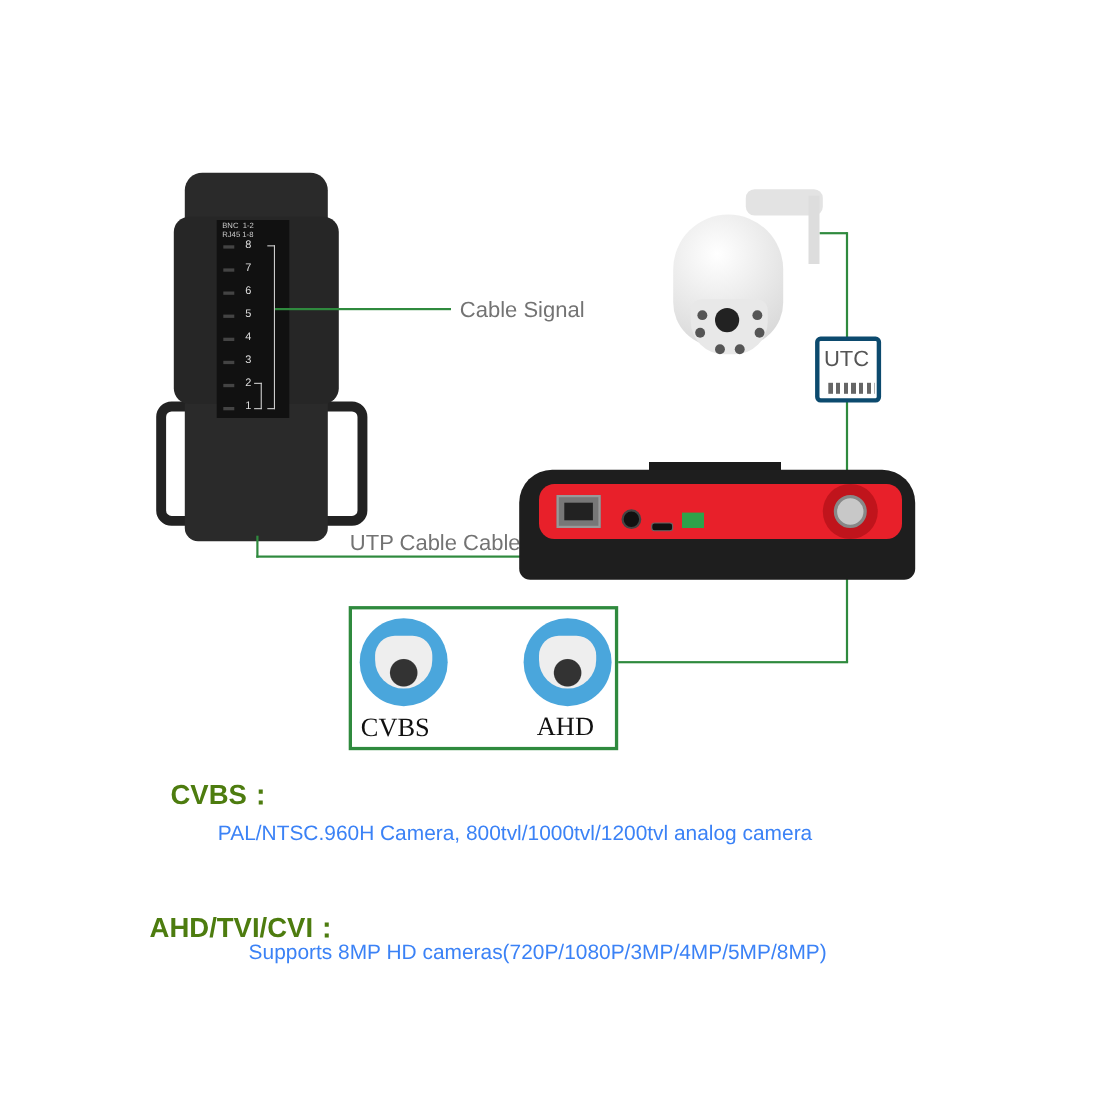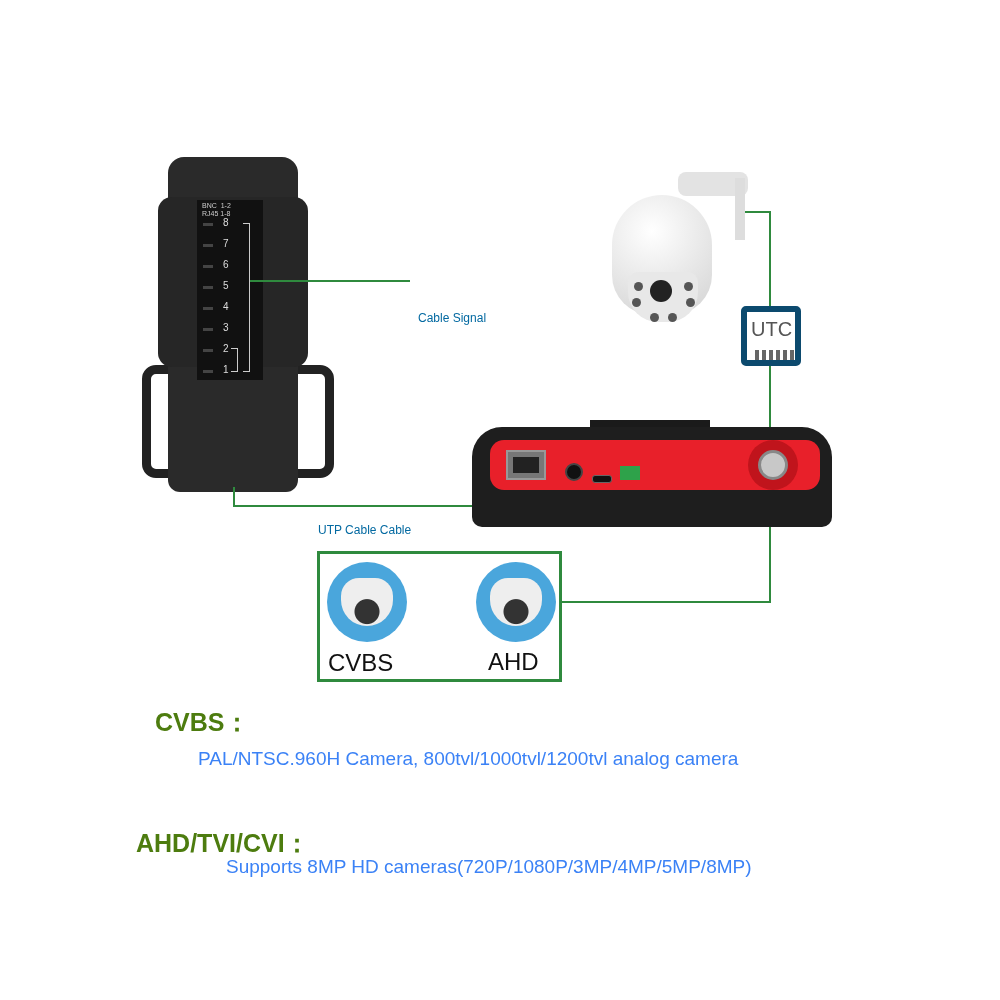--- a/index.html
+++ b/index.html
@@ -9,47 +9,47 @@
   
   .tester-body{left:168px;top:157px;width:130px;height:335px;background:#2a2a2a;border-radius:16px 16px 12px 12px;}
   .tester-body::before{content:"";position:absolute;left:-10px;top:40px;width:150px;height:170px;border-radius:14px;background:#262626;}
   .tester-handle{top:365px;width:40px;height:95px;border:9px solid #222;border-radius:14px;}
   .tester-panel{left:197px;top:200px;width:66px;height:180px;background:#111;}
   .tester-hdr{position:absolute;left:5px;top:2px;font-size:7px;line-height:8px;color:#ccc;font-family:"Liberation Sans",sans-serif;white-space:pre;}
   .led-row{position:absolute;left:6px;width:50px;height:14px;}
   .led{position:absolute;left:0;top:6px;width:10px;height:3px;background:#444;}
   .led-num{position:absolute;left:20px;top:0;font-size:10px;color:#ddd;}
   .bracket{position:absolute;border:1.5px solid #ccc;border-left:none;}
-  .label{position:absolute;font-size:12px;color:#0369a1;margin-top:40px;}
+  .label{position:absolute;font-size:20px;color:#737373;}
   
   .unit-shell{left:472px;top:427px;width:360px;height:100px;background:#1e1e1e;border-radius:30px 30px 10px 10px;}
   .unit-top{left:590px;top:420px;width:120px;height:14px;background:#1a1a1a;}
   .unit-face{left:490px;top:440px;width:330px;height:50px;background:#e8202a;border-radius:14px;}
   .rj45{left:506px;top:450px;width:40px;height:30px;background:#777;border:2px solid #999;box-sizing:border-box;}
   .rj45 i{position:absolute;left:5px;top:5px;width:26px;height:16px;background:#222;}
   .dc{left:565px;top:463px;width:14px;height:14px;border-radius:50%;background:#111;border:2px solid #444;}
   .usb{left:592px;top:475px;width:18px;height:6px;border-radius:3px;background:#111;border:1px solid #666;}
   .term{left:620px;top:466px;width:20px;height:14px;background:#2ea24a;}
   .bnc-ring{left:748px;top:440px;width:50px;height:50px;border-radius:50%;background:#c0141c;}
   .bnc{left:758px;top:450px;width:30px;height:30px;border-radius:50%;background:#c8c8c8;border:3px solid #888;box-sizing:border-box;}
   
   .ptz-arm{left:678px;top:172px;width:70px;height:24px;background:#e3e3e3;border-radius:8px;}
   .ptz-mount{left:735px;top:178px;width:10px;height:62px;background:#ddd;}
   .ptz-dome{left:612px;top:195px;width:100px;height:120px;border-radius:50px 50px 40px 40px;background:radial-gradient(circle at 40% 30%,#fff,#d2d2d2);}
   .ptz-face{left:628px;top:272px;width:70px;height:50px;border-radius:10px 10px 30px 30px;background:#e8e8e8;}
   .ptz-lens{left:650px;top:280px;width:22px;height:22px;border-radius:50%;background:#222;}
   .ir{width:9px;height:9px;border-radius:50%;background:#555;}
-  .utc-box{left:741px;top:306px;width:60px;height:60px;border:6px solid #0c4a6e;border-radius:5px;box-sizing:border-box;background:#fff;}
+  .utc-box{left:741px;top:306px;width:60px;height:60px;border:4px solid #0c4a6e;border-radius:5px;box-sizing:border-box;background:#fff;}
   .utc-text{position:absolute;left:4px;top:6px;font-size:20px;color:#555;}
   .utc-dots{position:absolute;left:8px;top:38px;width:42px;height:10px;background:repeating-linear-gradient(90deg,#666 0 4px,transparent 4px 7px);}
   
   .types-box{left:317px;top:551px;width:245px;height:131px;border:3px solid #2f8a3e;box-sizing:border-box;}
   .cam-circle{width:80px;height:80px;border-radius:50%;background:#4aa6dc;}
   .cam-inner{position:absolute;left:14px;top:16px;width:52px;height:48px;border-radius:18px 18px 26px 26px;background:radial-gradient(circle at 50% 70%,#333 0 12px,#eee 13px);}
-  .cam-label{font-size:24px;color:#111;}
+  .cam-label{font-size:24px;color:#111;font-family:Liberation Serif, serif;}
   .h1{font-size:25px;font-weight:bold;color:#4d7c0f;}
   .desc{font-size:19px;color:#3b82f6;}
 </style>
 </head>
 <body>
 
 <div class="abs tester-handle" style="left:142px;"></div>
 <div class="abs tester-handle" style="left:276px;"></div>
 <div class="abs tester-body"></div>
 <div class="abs tester-panel">

